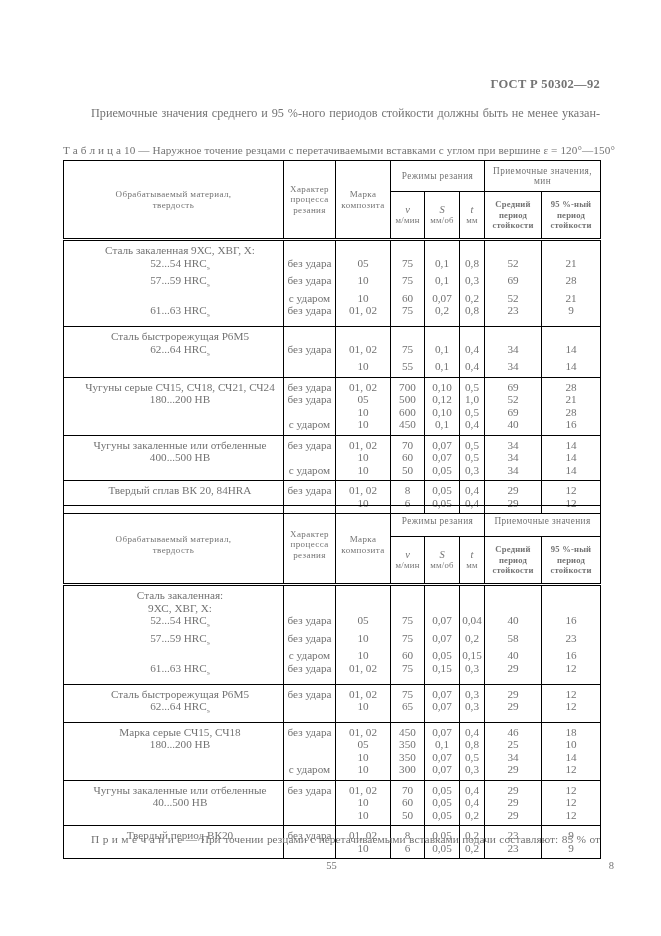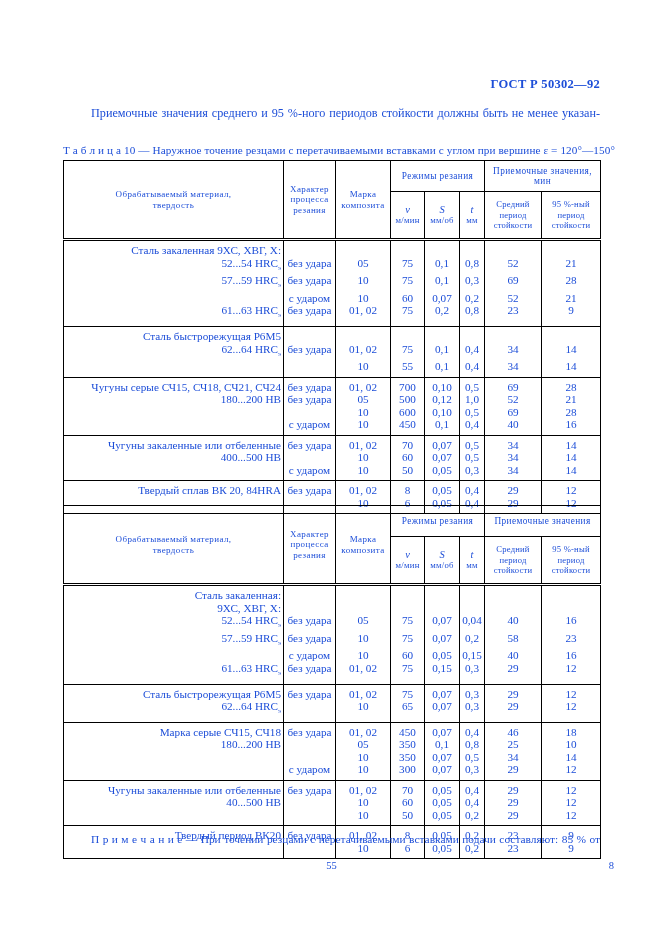--- a/index.html
+++ b/index.html
@@ -1,19 +1,19 @@
 <!DOCTYPE html>
 <html lang="ru"><head>
 <meta charset="utf-8">
 <style>
   html,body { margin:0; padding:0; background:#fff; }
   body { width:661px; height:936px; }
   .page {
     position:relative; width:661px; height:936px; background:#ffffff;
-    font-family:"Liberation Serif","DejaVu Serif",serif; color:#1d4ed8; overflow:hidden;
+    font-family:"Liberation Serif","DejaVu Serif",serif; color:#737373; overflow:hidden;
   }
   .doc-number {
     position:absolute; top:77px; right:61px;
     font-size:12.5px; font-weight:bold; letter-spacing:0.3px;
   }
   .intro {
     position:absolute; top:105px; left:63px; width:537px;
     font-size:12.2px; line-height:16px;
   }
   .jline { text-align:justify; text-align-last:justify; text-indent:28px; white-space:normal; }
@@ -30,28 +30,28 @@
   .gost-table { border-collapse:collapse; width:537px; table-layout:fixed; border:1px solid #000; }
   .gost-table th {
     border:1px solid #000; font-weight:normal; font-size:9px; letter-spacing:0.4px;
     text-align:center; vertical-align:middle; padding:2px 1px; line-height:10.5px;
   }
   .gost-table thead tr.grp th.group { height:26px; font-size:9.3px; }
   .gost-table thead tr.sub th { height:42px; }
   .gost-table thead tr.sub th, .gost-table thead th[rowspan] { border-bottom:3px double #000; }
   .gost-table .sym { font-style:italic; font-size:10.5px; letter-spacing:0; }
   .gost-table .unit { font-size:8.7px; letter-spacing:0.3px; }
-  .gost-table th.psmall { font-size:8.6px; letter-spacing:0.2px; }
+  .gost-table th.psmall { font-size:8.6px; letter-spacing:0.2px;font-weight:bold; }
   .gost-table tbody { border-top:1px solid #000; }
   .gost-table td {
     border-left:1px solid #000; border-right:1px solid #000;
     font-size:11.2px; line-height:12.5px; padding:0 2px;
     text-align:center; vertical-align:top;
   }
-  .gost-table td.mat { text-align:right; padding-left:15px; }
+  .gost-table td.mat { text-align:center; padding-left:15px; }
   .gost-table tbody tr:first-child td { padding-top:3px; }
   .gost-table tbody tr:last-child td { padding-bottom:4px; }
   .gost-table sub { font-size:7px; }
 
   .note {
     position:absolute; top:832px; left:63px; width:537px;
     font-size:11.4px; line-height:14.5px;
   }
   .footer { position:absolute; top:860px; left:63px; width:537px; font-size:10.5px; }
   .pnum-center { position:absolute; left:0; right:0; text-align:center; }

